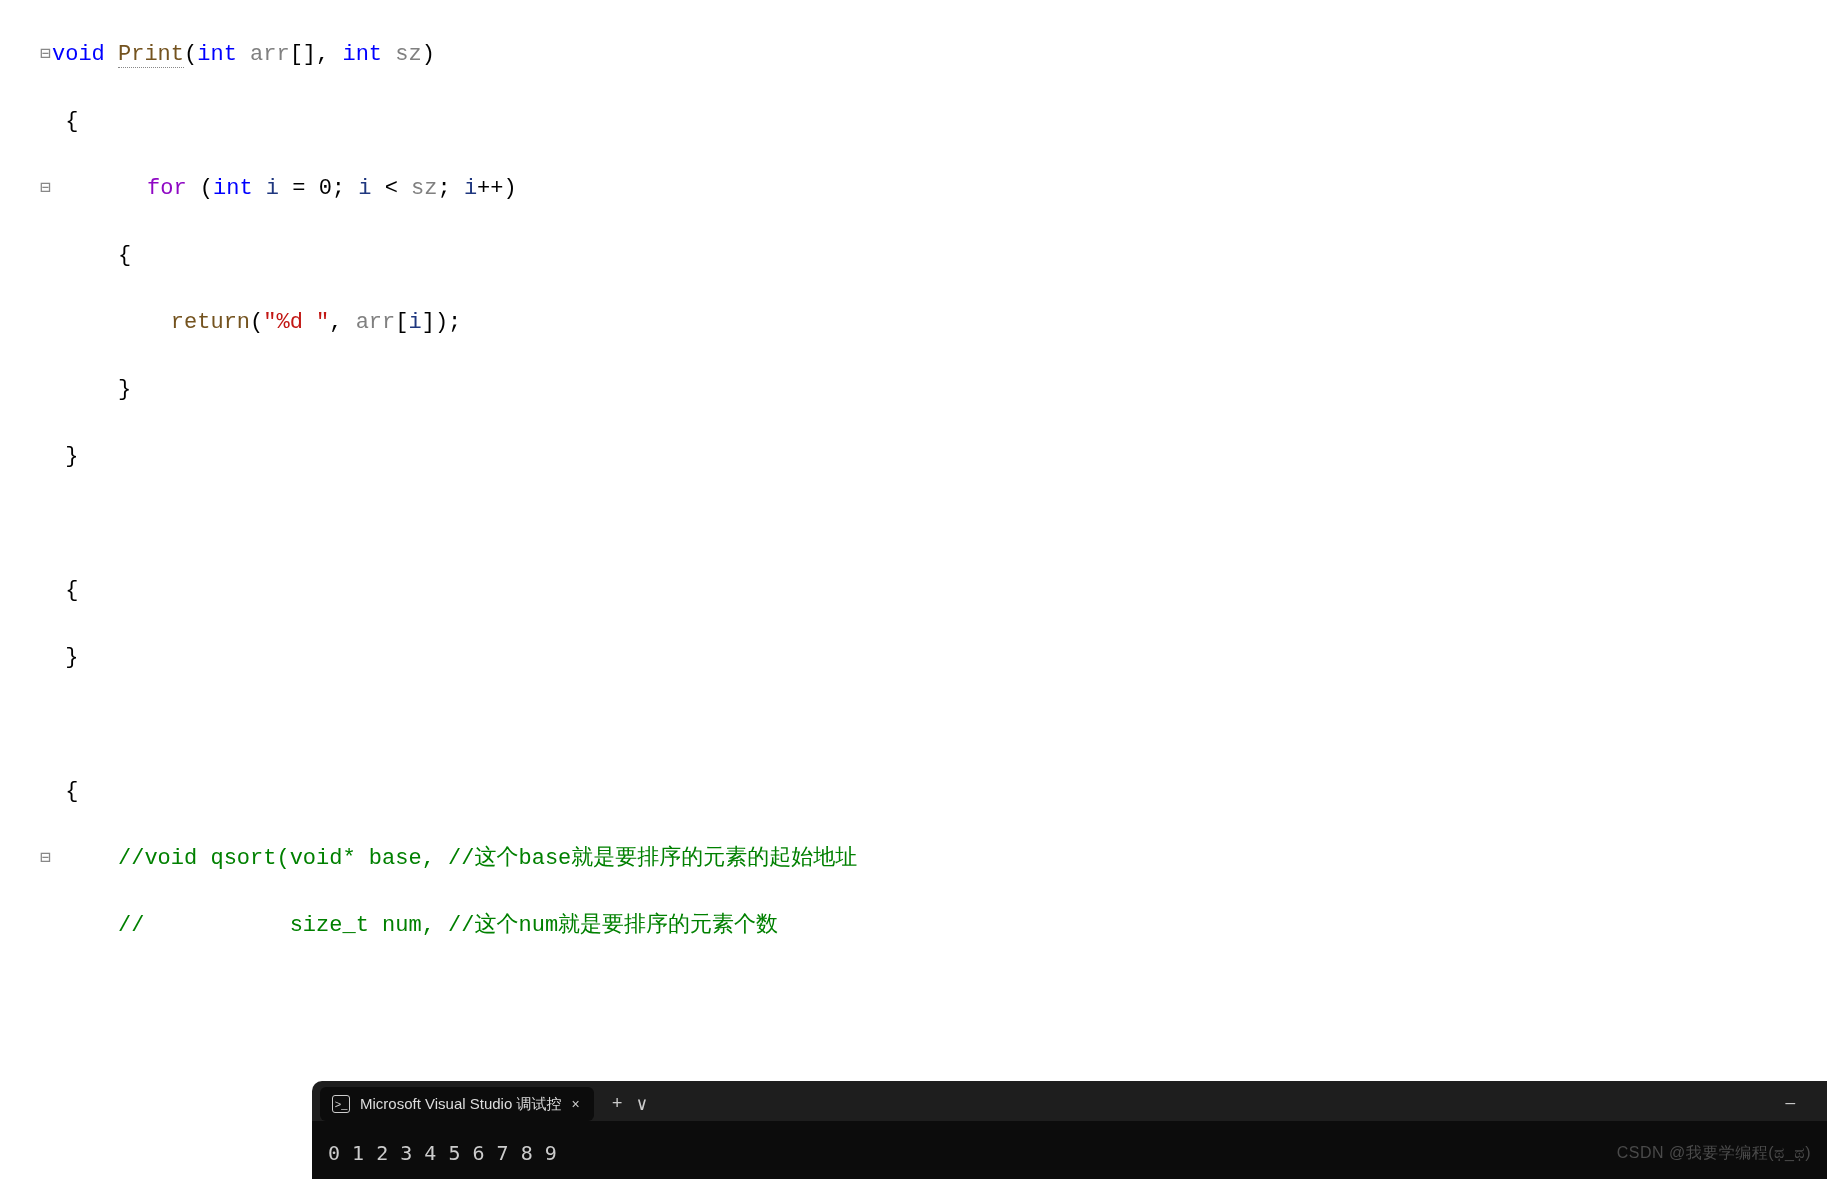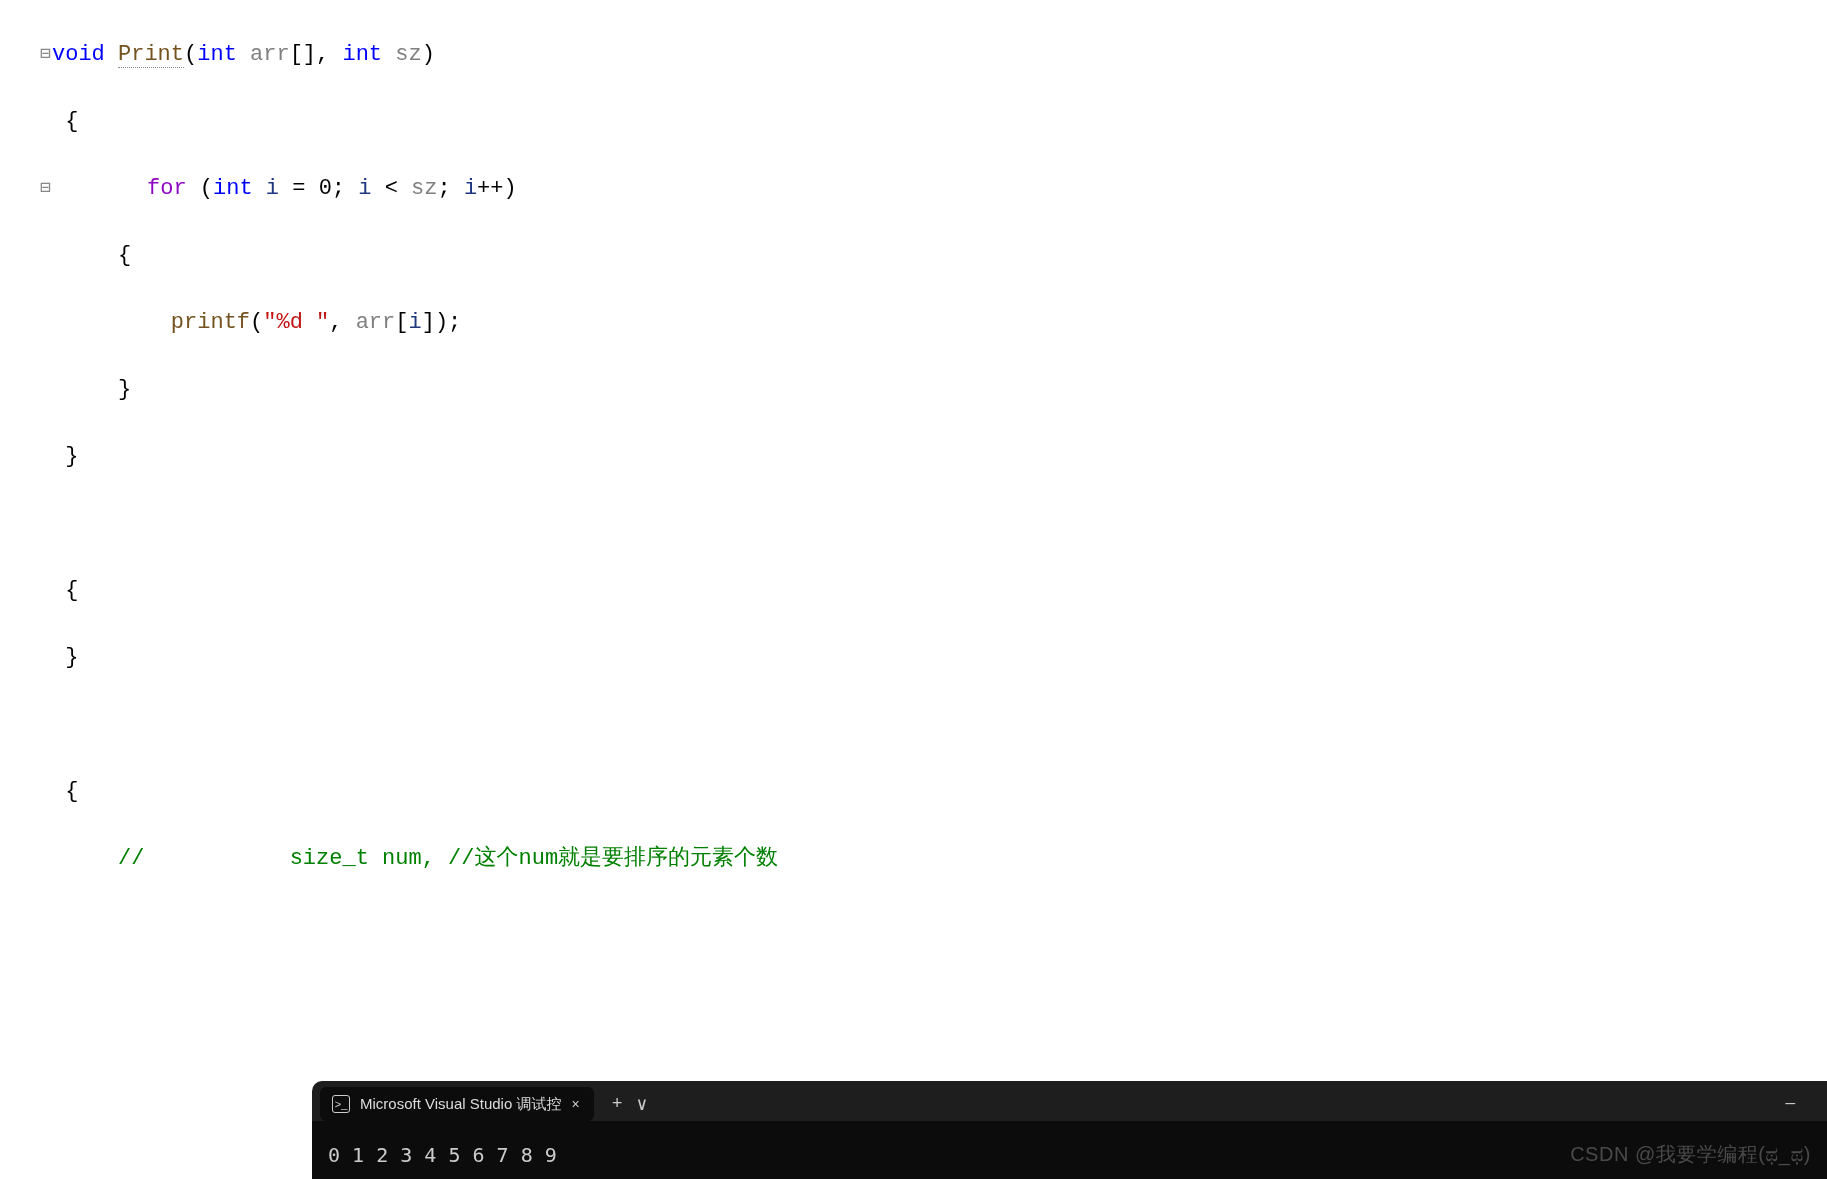--- a/index.html
+++ b/index.html
@@ -113,40 +113,41 @@
     font-family: "Consolas", monospace;
     font-size: 20px;
     padding: 20px 16px;
     display: flex;
     align-items: center;
     justify-content: space-between;
   }
   .watermark {
     color: #4a4a4a;
     font-family: "Segoe UI", sans-serif;
-    font-size: 20px;
+    font-size: 16px;
     letter-spacing: 0.5px;
   }
 </style>
 </head>
 <body>
 
 <div class="code-area">
 <span class="line"><span class="gutter">⊟</span><span class="kw-type">void</span> <span class="func-name underline-dots">Print</span>(<span class="kw-type">int</span> <span class="param">arr</span>[], <span class="kw-type">int</span> <span class="param">sz</span>)</span>
 <span class="line"><span class="gutter"> </span> <span>{</span></span>
 <span class="line"><span class="gutter">⊟</span>     <span class="kw-ctrl">for</span> (<span class="kw-type">int</span> <span class="var">i</span><span> = </span><span>0</span><span>; </span><span class="var">i</span><span> &lt; </span><span class="param">sz</span><span>; </span><span class="var">i</span>++)</span>
 <span class="line"><span class="gutter"> </span>     <span>{</span></span>
-<span class="line"><span class="gutter"> </span>         <span class="func-name">printf</span>(<span class="string">"%d "</span>, <span class="param">arr</span>[<span class="var">i</span>]);</span>
+<span class="line"><span class="gutter"> </span>         <span class="func-name">return</span>(<span class="string">"%d "</span>, <span class="param">arr</span>[<span class="var">i</span>]);</span>
 <span class="line"><span class="gutter"> </span>     <span>}</span></span>
 <span class="line"><span class="gutter"> </span> <span>}</span></span>
 <span class="line"><span class="gutter"> </span></span>
 <span class="line"><span class="gutter"> </span> <span>{</span></span>
 <span class="line"><span class="gutter"> </span> <span>}</span></span>
 <span class="line"><span class="gutter"> </span></span>
 <span class="line"><span class="gutter"> </span> <span>{</span></span>
+<span class="line"><span class="gutter">⊟</span>     <span class="comment">//void qsort(void* base, //这个base就是要排序的元素的起始地址</span></span>
 <span class="line"><span class="gutter"> </span>     <span class="comment">//           size_t num, //这个num就是要排序的元素个数</span></span>
 <span class="line"><span class="gutter"> </span>     </span>
 
 
 
 
 
 
 
 

